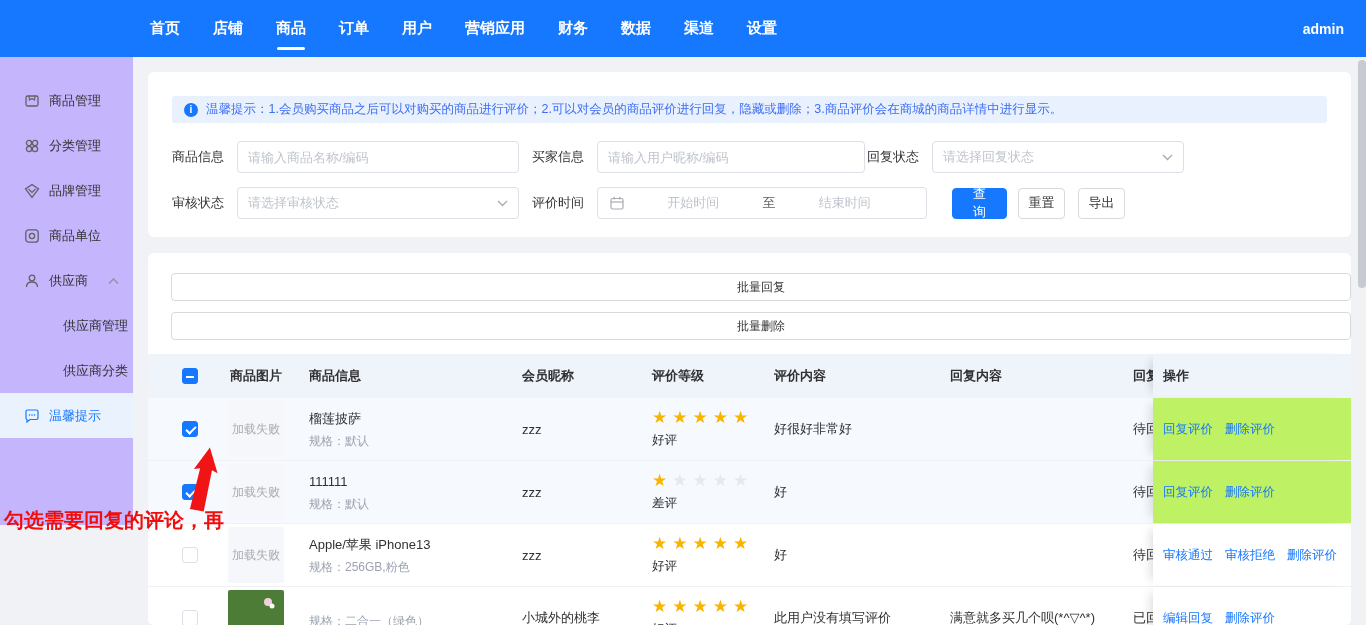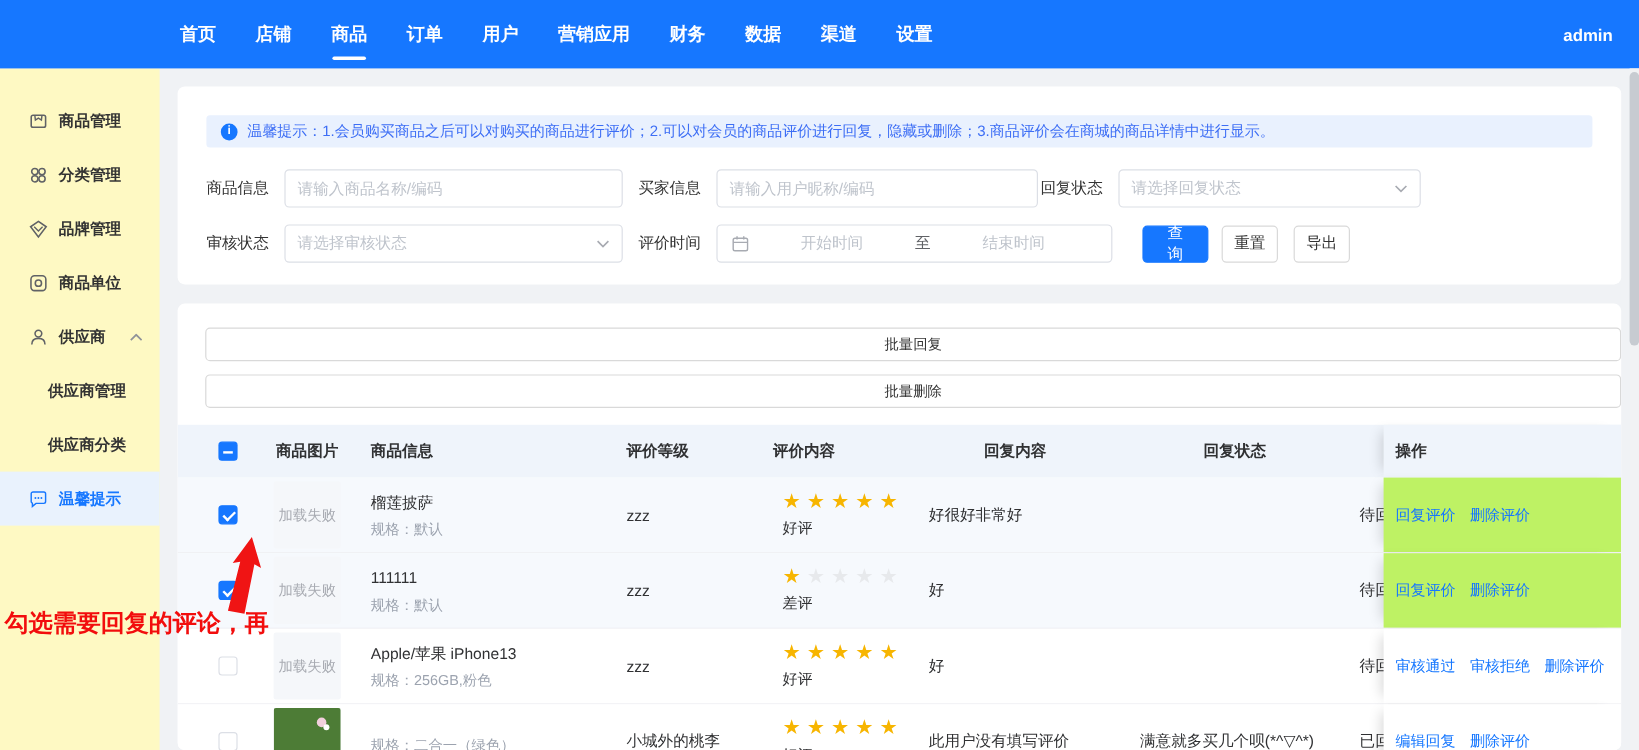--- a/index.html
+++ b/index.html
@@ -4,26 +4,26 @@
 <style>
   *{margin:0;padding:0;box-sizing:border-box;}
   html,body{width:1366px;height:625px;overflow:hidden;font-family:"Liberation Sans","DejaVu Sans",sans-serif;background:#f0f2f5;}
   
   .navbar{position:absolute;left:0;top:0;width:1366px;height:57px;background:#1677ff;display:flex;align-items:center;z-index:5;}
   .nav-items{display:flex;align-items:center;gap:33px;margin-left:150px;}
   .nav-item{color:#fff;font-size:15px;font-weight:600;cursor:pointer;position:relative;white-space:nowrap;}
   .nav-item.active::after{content:"";position:absolute;left:50%;transform:translateX(-50%);bottom:-12px;width:28px;height:3px;background:#fff;border-radius:2px;}
   .nav-user{position:absolute;right:22px;color:#fff;font-size:14px;font-weight:600;}
   
-  .sidebar{position:absolute;left:0;top:57px;width:133px;height:568px;background:#fef9c3;padding-top:21px;z-index:2;font-weight:bold;}
+  .sidebar{position:absolute;left:0;top:57px;width:133px;height:468px;background:#c4b5fd;padding-top:21px;z-index:2;}
   .side-item{height:45px;display:flex;align-items:center;padding-left:24px;font-size:13px;color:#333;cursor:pointer;position:relative;}
   .side-item .s-icon{width:16px;height:16px;margin-right:9px;color:#606266;display:inline-flex;}
   .side-item.active{background:#e9f2fd;color:#1677ff;}
   .side-item.active .s-icon{color:#1677ff;}
-  .side-sub{height:45px;display:flex;align-items:center;padding-left:40px;font-size:13px;color:#333;cursor:pointer;}
+  .side-sub{height:45px;display:flex;align-items:center;padding-left:63px;font-size:13px;color:#333;cursor:pointer;}
   .side-caret{position:absolute;right:14px;color:#909399;}
   
   .card{position:absolute;background:#fff;border-radius:6px;}
   .card1{left:148px;top:72px;width:1203px;height:165px;padding:24px;}
   .card2{left:148px;top:253px;width:1203px;height:372px;padding:20px 0 0 0;overflow:hidden;}
   
   .tip{height:27px;background:#e9f1fe;border-radius:3px;display:flex;align-items:center;padding:0 12px;font-size:12.5px;color:#3d6ef5;white-space:nowrap;overflow:hidden;}
   .tip-icon{width:14px;height:14px;border-radius:50%;background:#1677ff;color:#fff;font-size:10px;font-weight:700;display:inline-flex;align-items:center;justify-content:center;margin-right:8px;flex:0 0 14px;font-style:normal;}
   
   .f-row{display:flex;align-items:center;margin-top:18px;padding-left:0;}
@@ -227,20 +227,21 @@
     <button class="btn small">批量回复</button>
     <button class="btn small">批量删除</button>
   </div>
   <div class="tbl" id="tbl">
       <div class="trow thead">
         <div class="cell c-check">
           <span class="cb indet"></span>
         </div>
         <div class="cell c-img">商品图片</div>
         <div class="cell c-info">商品信息</div>
+        <div class="cell c-nick">会员昵称</div>
         <div class="cell c-rate">评价等级</div>
         <div class="cell c-content">评价内容</div>
         <div class="cell c-reply">回复内容</div>
         <div class="cell c-status">回复状态</div>
         <div class="c-actions">
           <span style="font-weight: 600; font-size: 13px; color: rgb(48, 49, 51);">操作</span>
         </div>
       </div>
       <div class="trow hl">
         <div class="cell c-check">

